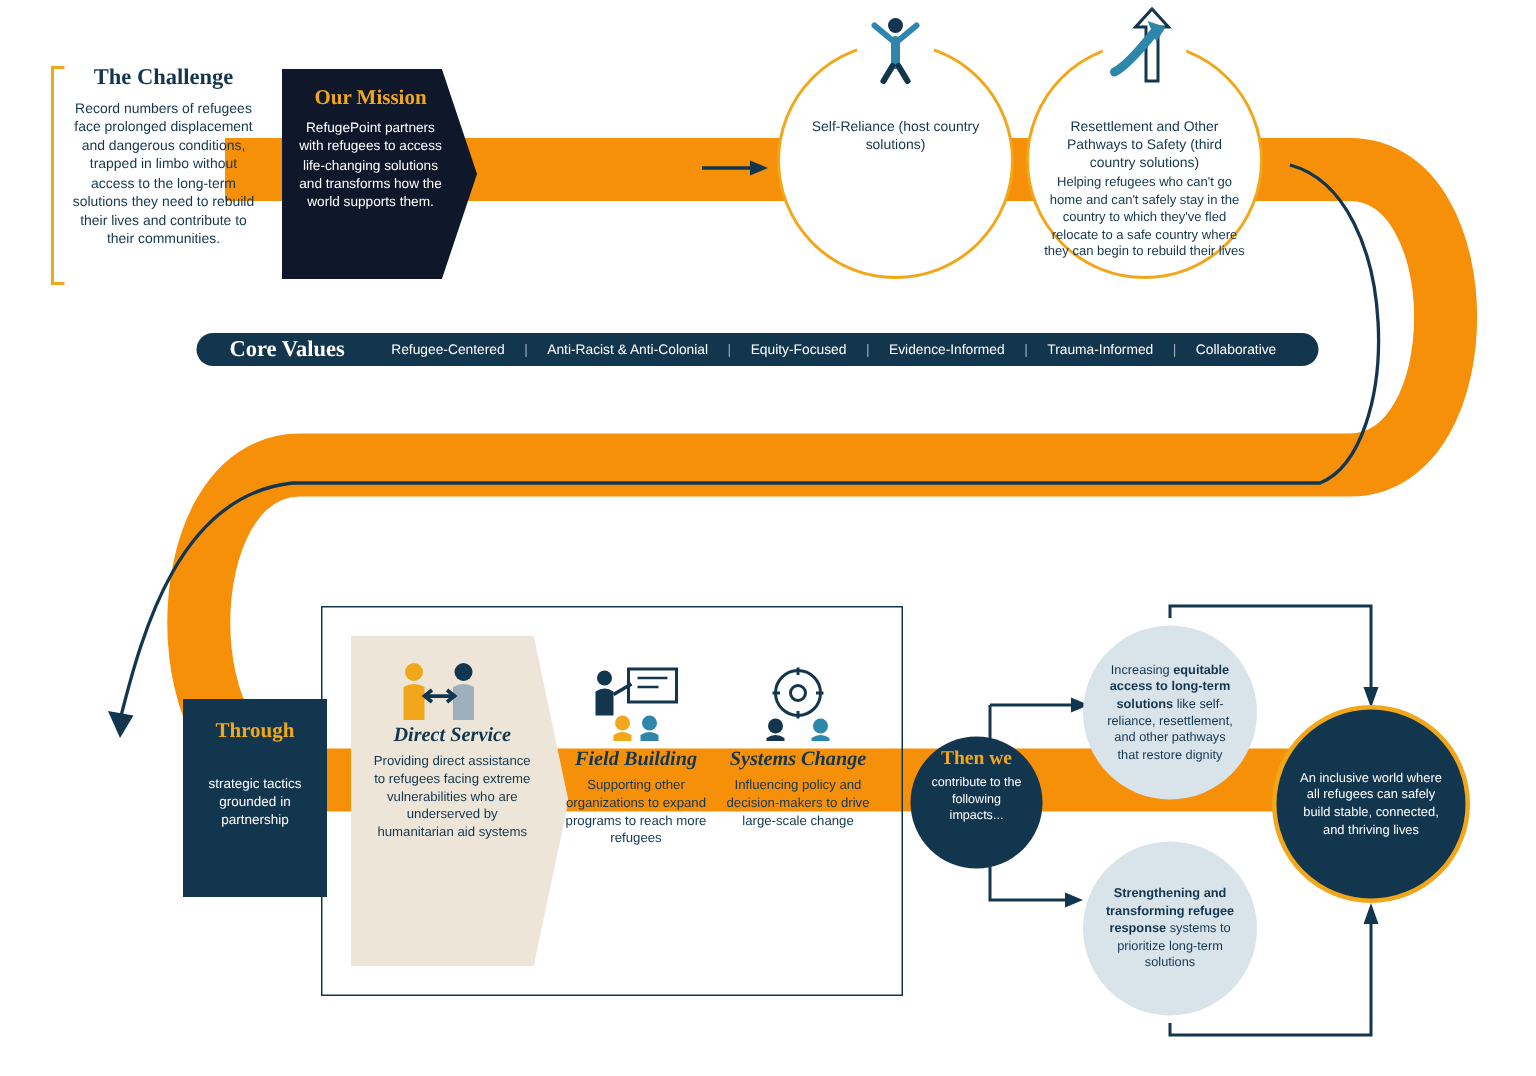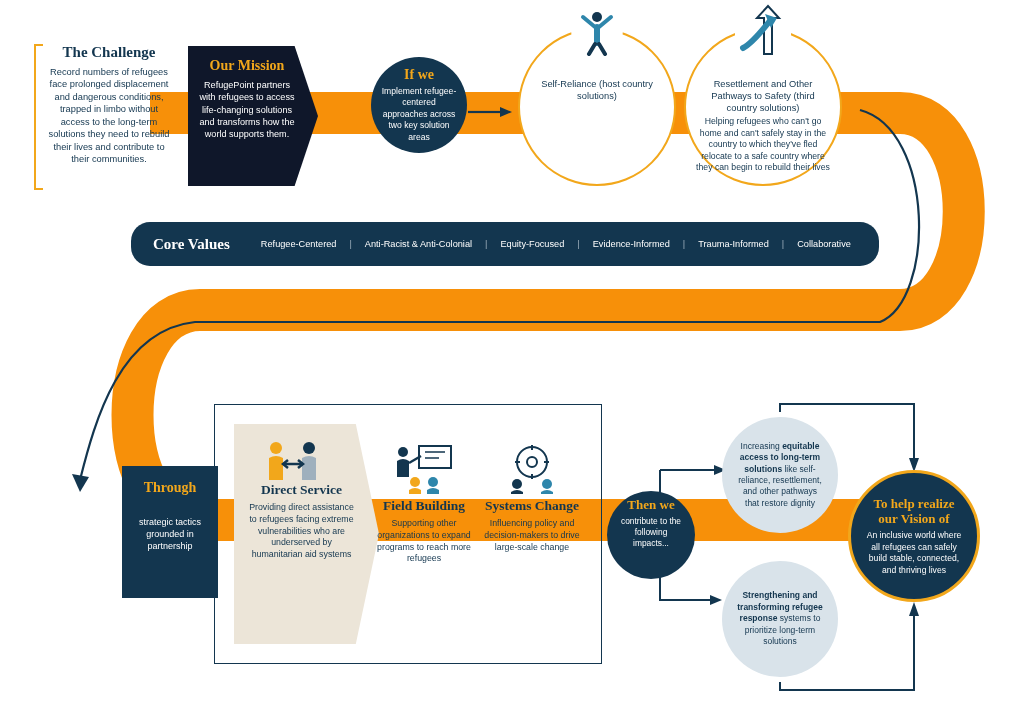--- a/index.html
+++ b/index.html
@@ -145,21 +145,21 @@
   }
   .sol-icon {
     position: absolute;
     left: 50%;
     transform: translateX(-50%);
     top: -26px;
   }
 
   
   #corevalues {
-    left: 131px; top: 222px; width: 748px; height: 44px;
+    left: 131px; top: 222px; width: 748px; height: 22px;
     background: #13364f;
     border-radius: 19px;
     z-index: 6;
     display: flex;
     align-items: center;
     padding: 0 22px;
     box-sizing: border-box;
     color: #fff;
   }
   #corevalues .cv-title {
@@ -219,20 +219,21 @@
     padding: 58px 22px 10px 12px;
     box-sizing: border-box;
     text-align: center;
   }
   .prog-title {
     font-family: "Liberation Serif", serif;
     font-weight: bold;
     font-size: 13.5px;
     line-height: 1.12;
     color: #13364f;
+    font-style: italic;
   }
   .prog-body {
     font-size: 8.8px;
     line-height: 1.34;
     color: #13364f;
     margin-top: 5px;
   }
   #fieldbuilding {
     left: 376px; top: 440px; width: 96px; z-index: 6;
     text-align: center;
@@ -359,24 +360,20 @@
       <div class="ch-title">The Challenge</div>
       <div class="ch-body">Record numbers of refugees face prolonged displacement and dangerous conditions, trapped in limbo without access to the long-term solutions they need to rebuild their lives and contribute to their communities.</div>
     </div>
   </div>
 
   <div id="mission" class="abs">
     <div class="mi-title">Our Mission</div>
     <div class="mi-body">RefugePoint partners with refugees to access life-changing solutions and transforms how the world supports them.</div>
   </div>
 
-  <div id="ifwe" class="abs">
-    <div class="if-title">If we</div>
-    <div class="if-body">Implement refugee-centered approaches across two key solution areas</div>
-  </div>
 
   <div id="sol1" class="sol">
     <span class="sol-icon">
       <svg width="52" height="52" viewBox="0 0 52 52">
         <circle cx="26" cy="26" r="26" fill="#ffffff"></circle>
         <circle cx="26" cy="13" r="5" fill="#13364f"></circle>
         <rect x="23" y="20" width="6" height="22" rx="3" fill="#2e86ab"></rect>
         <path d="M 24 23 L 12 13" stroke="#2e86ab" stroke-width="4" stroke-linecap="round" fill="none"></path>
         <path d="M 28 23 L 40 13" stroke="#2e86ab" stroke-width="4" stroke-linecap="round" fill="none"></path>
         <path d="M 24 40 L 18 50" stroke="#13364f" stroke-width="4" stroke-linecap="round" fill="none"></path>
@@ -486,17 +483,16 @@
     </div>
   </div>
 
   <div id="impact2" class="impact">
     <div class="im-text">
       <span></span><b>Strengthening and transforming refugee response</b><span> systems to prioritize long-term solutions</span>
     </div>
   </div>
 
   <div id="vision" class="abs">
-    <div class="vi-title">To help realize our Vision of</div>
     <div class="vi-body">An inclusive world where all refugees can safely build stable, connected, and thriving lives</div>
   </div>
 
 </div>
 
 </body></html>

